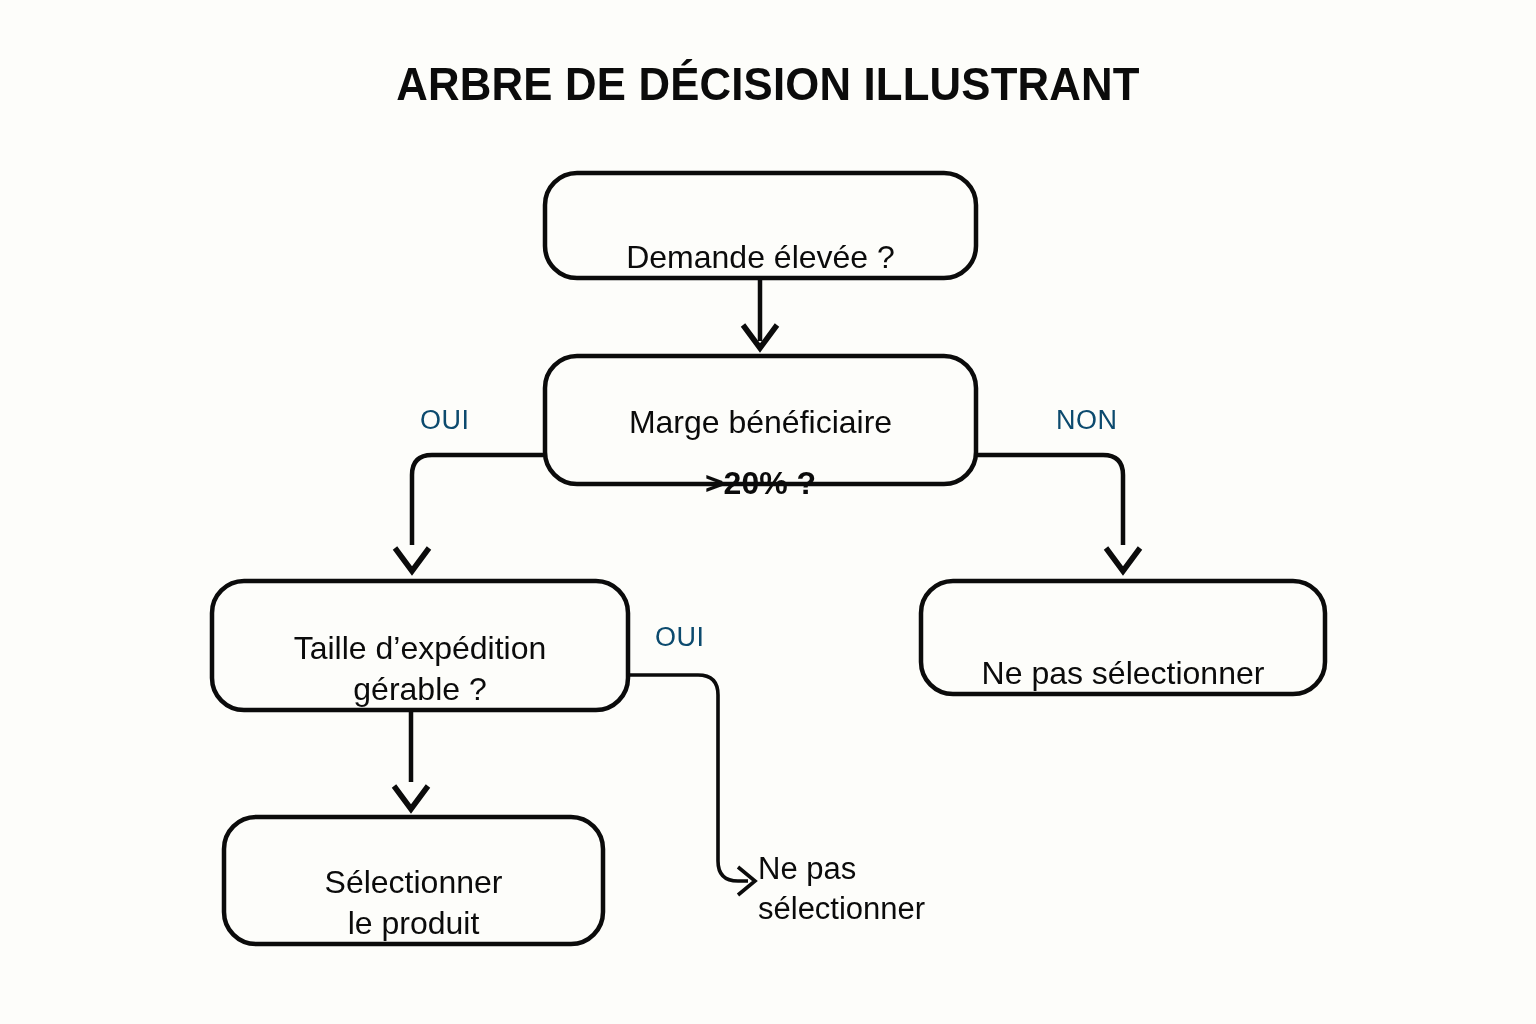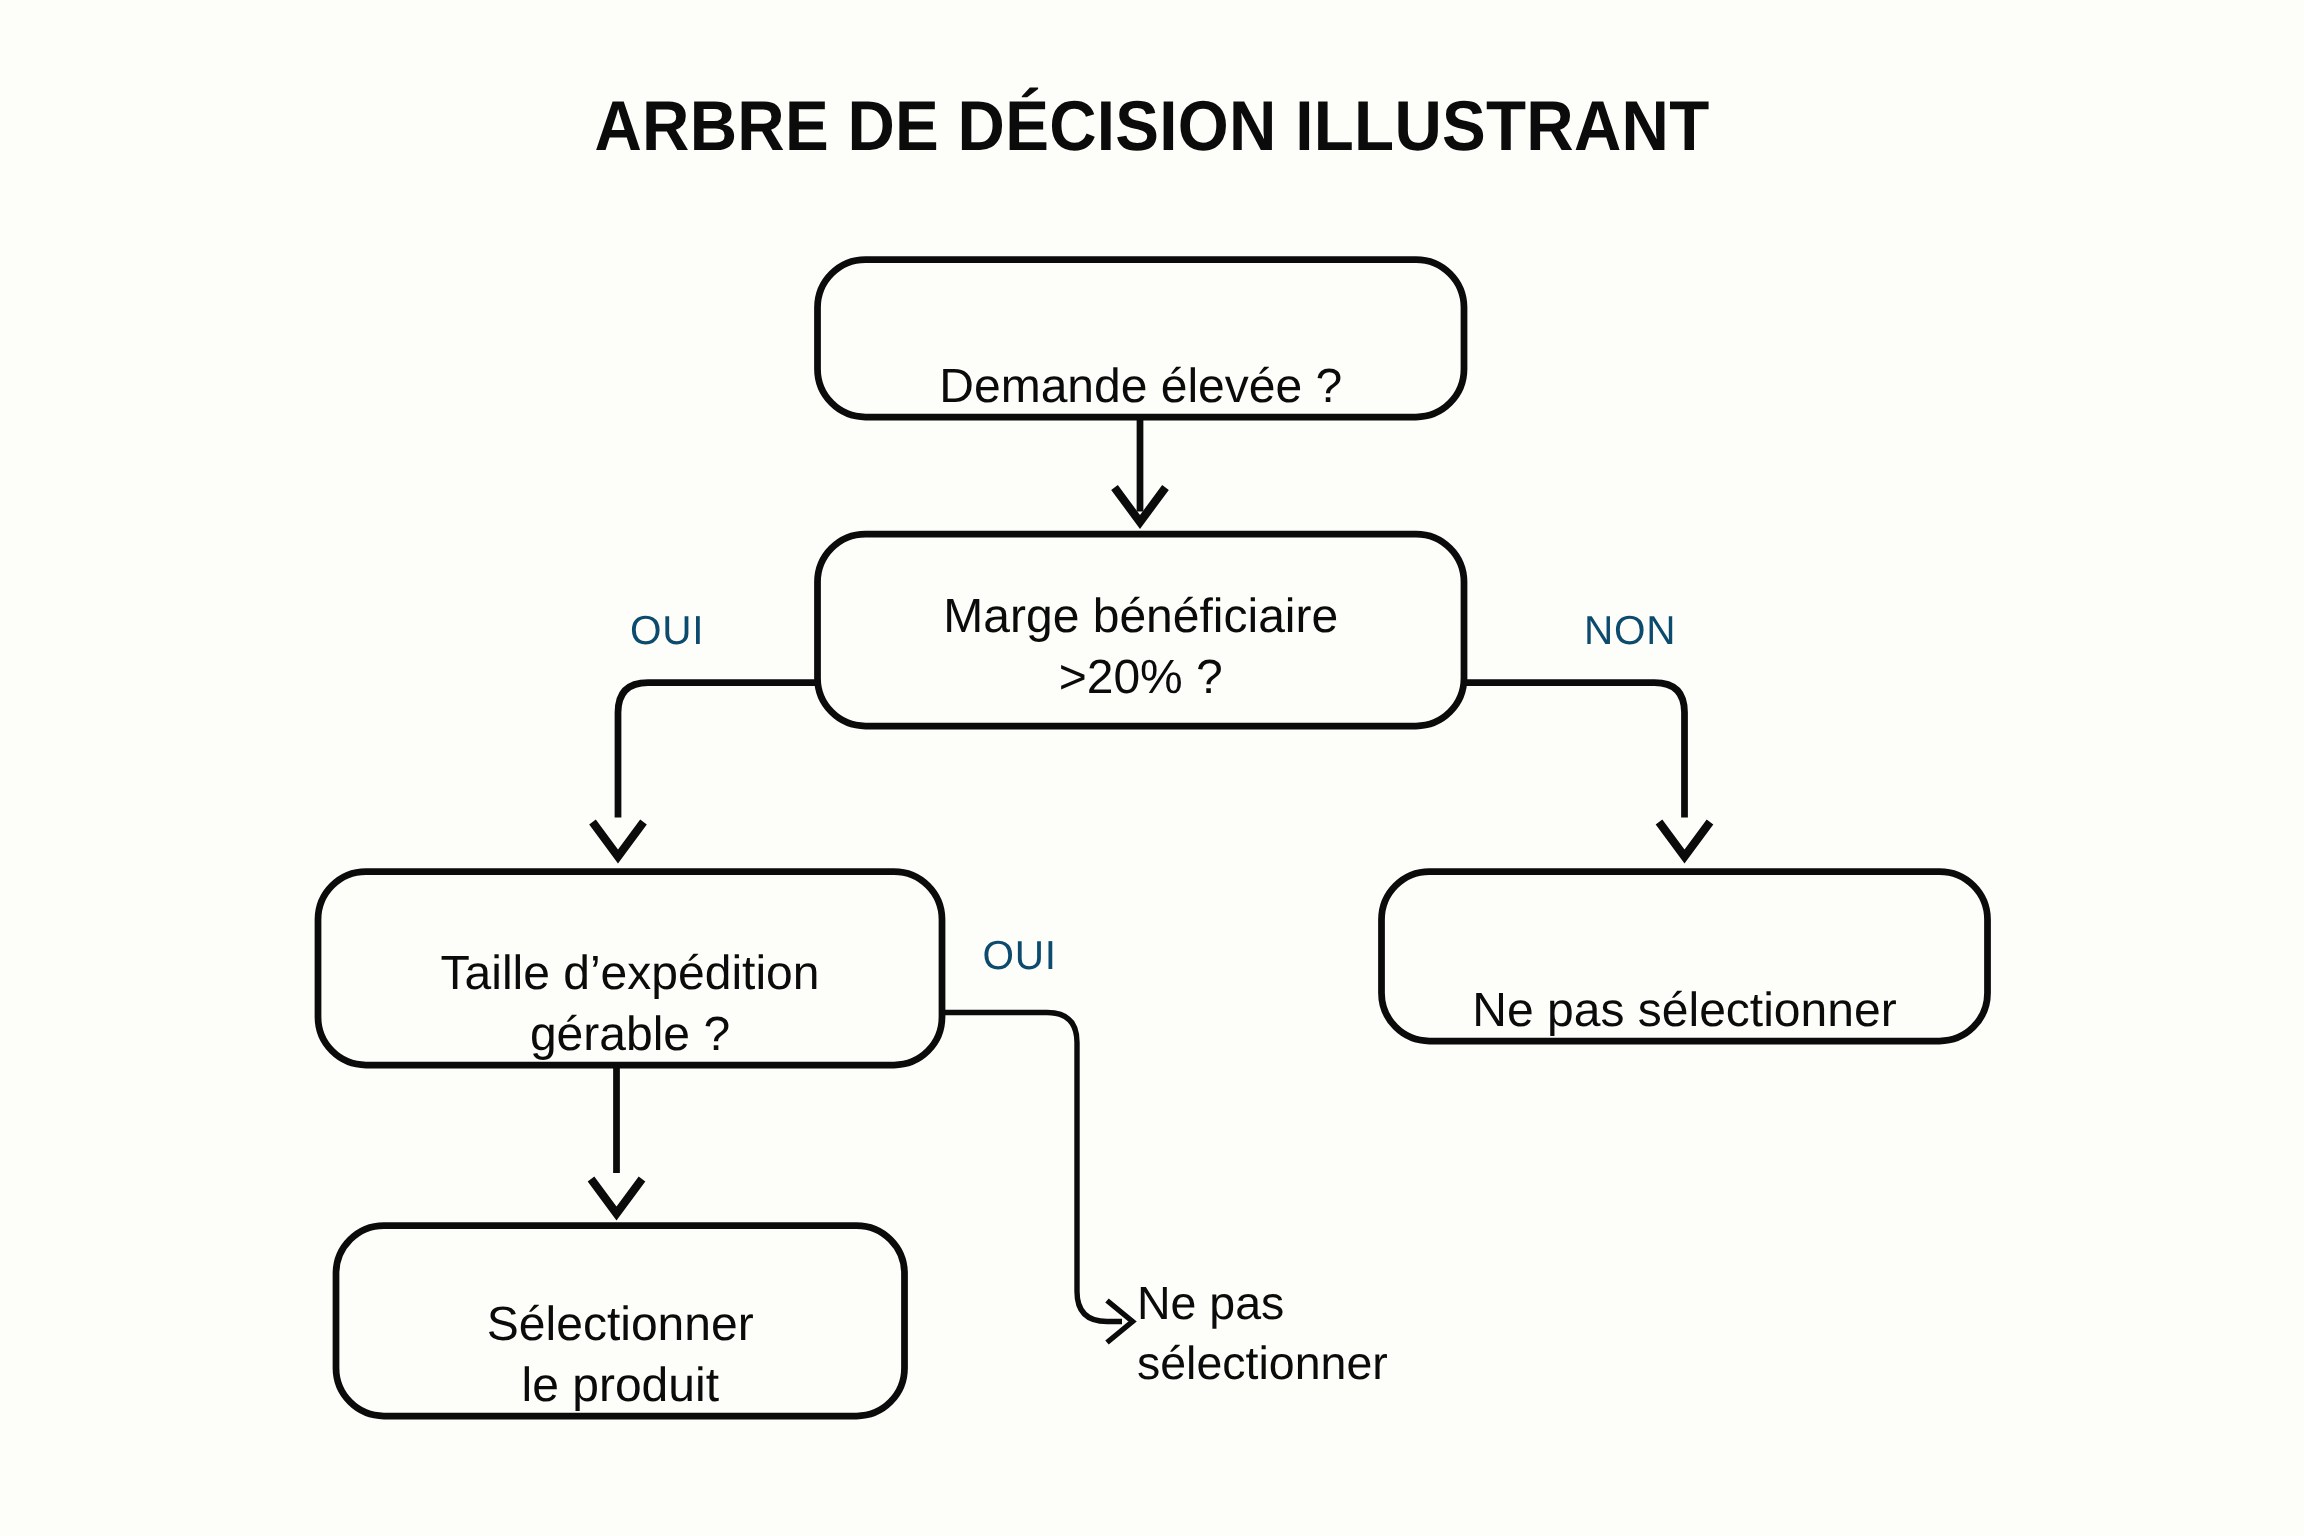--- a/index.html
+++ b/index.html
@@ -78,21 +78,21 @@
     flex-direction: column;
     align-items: center;
     justify-content: flex-end;
     text-align: center;
     color: #0B0B0B;
     font-size: 32px;
     line-height: 1.28;
     pointer-events: none;
   }
   .node-label .line-bold {
-    font-weight: normal;
+    font-weight: bold;
   }
   .branch-label {
     position: absolute;
     font-size: 27px;
     color: #0c4a6e;
     letter-spacing: 0.5px;
     white-space: nowrap;
   }
   .free-text {
     position: absolute;
@@ -136,21 +136,21 @@
 
     <path class="connector-thin" d="M 628 675 L 698 675 Q 718 675 718 695 L 718 861 Q 718 881 738 881 L 748 881"></path>
     <path class="arrowhead-thin" d="M 738 867 L 755 881 L 738 895"></path>
 
   </svg>
 
   <div class="node-label" style="left:545px; top:173px; width:431px; height:105px;">
     <div>Demande élevée ?</div>
   </div>
 
-  <div class="node-label" style="left:545px; top:344px; width:431px; height:128px;">
+  <div class="node-label" style="left:545px; top:376px; width:431px; height:128px;gap:20px;">
     <div>Marge bénéficiaire</div>
     <div class="line-bold">&gt;20% ?</div>
   </div>
 
   <div class="node-label" style="left:212px; top:581px; width:416px; height:129px;">
     <div>Taille d’expédition</div>
     <div>gérable ?</div>
   </div>
 
   <div class="node-label" style="left:921px; top:581px; width:404px; height:113px;">

